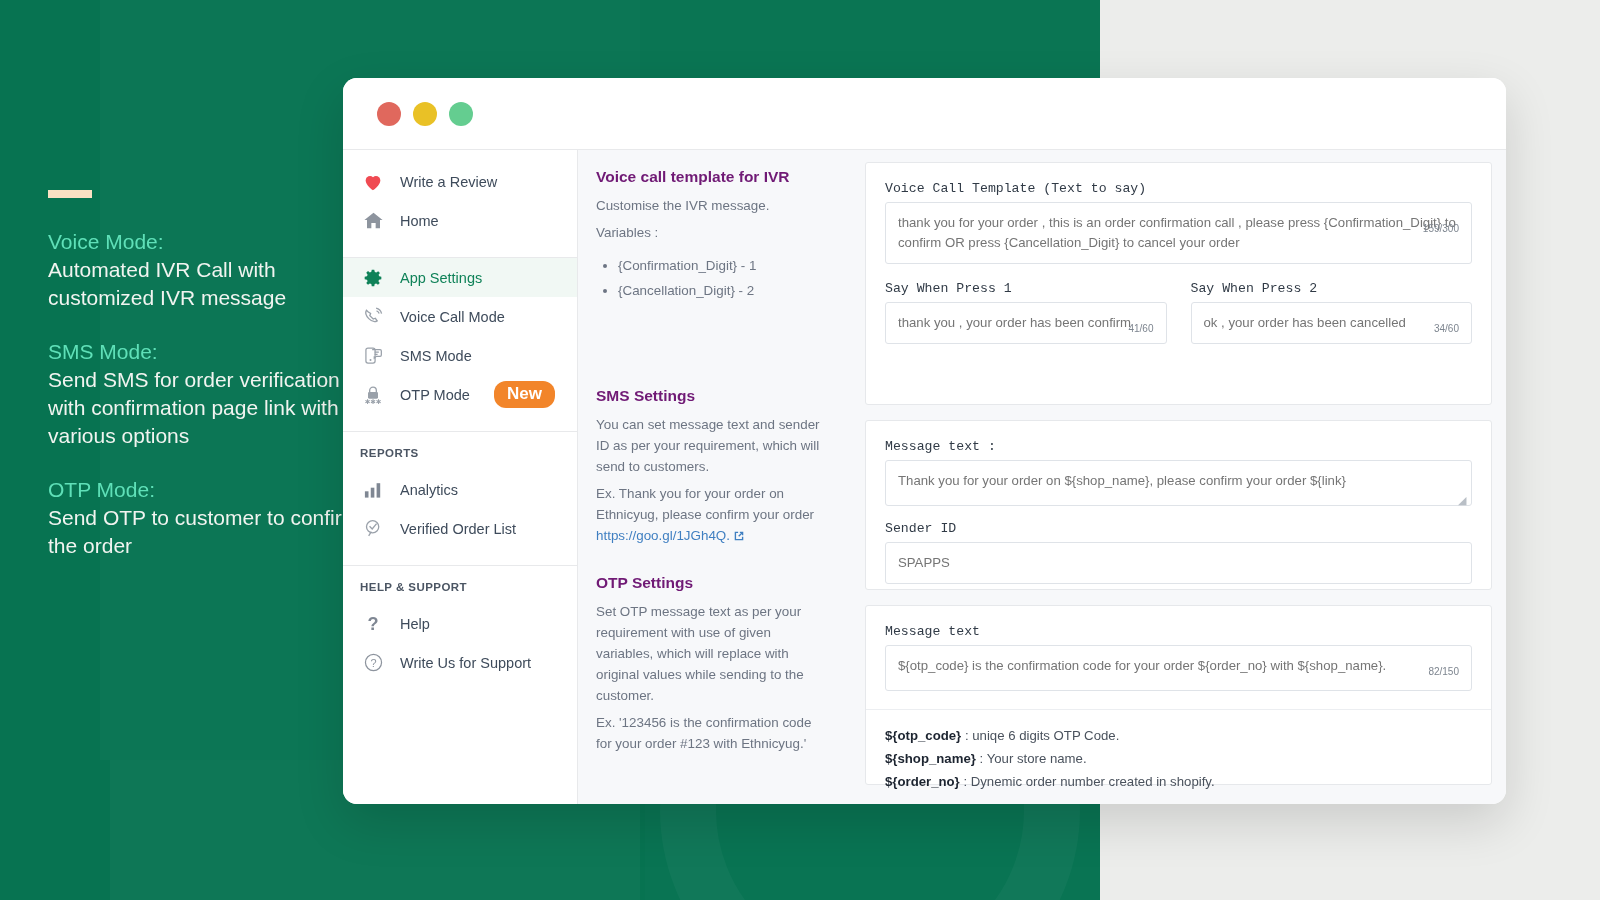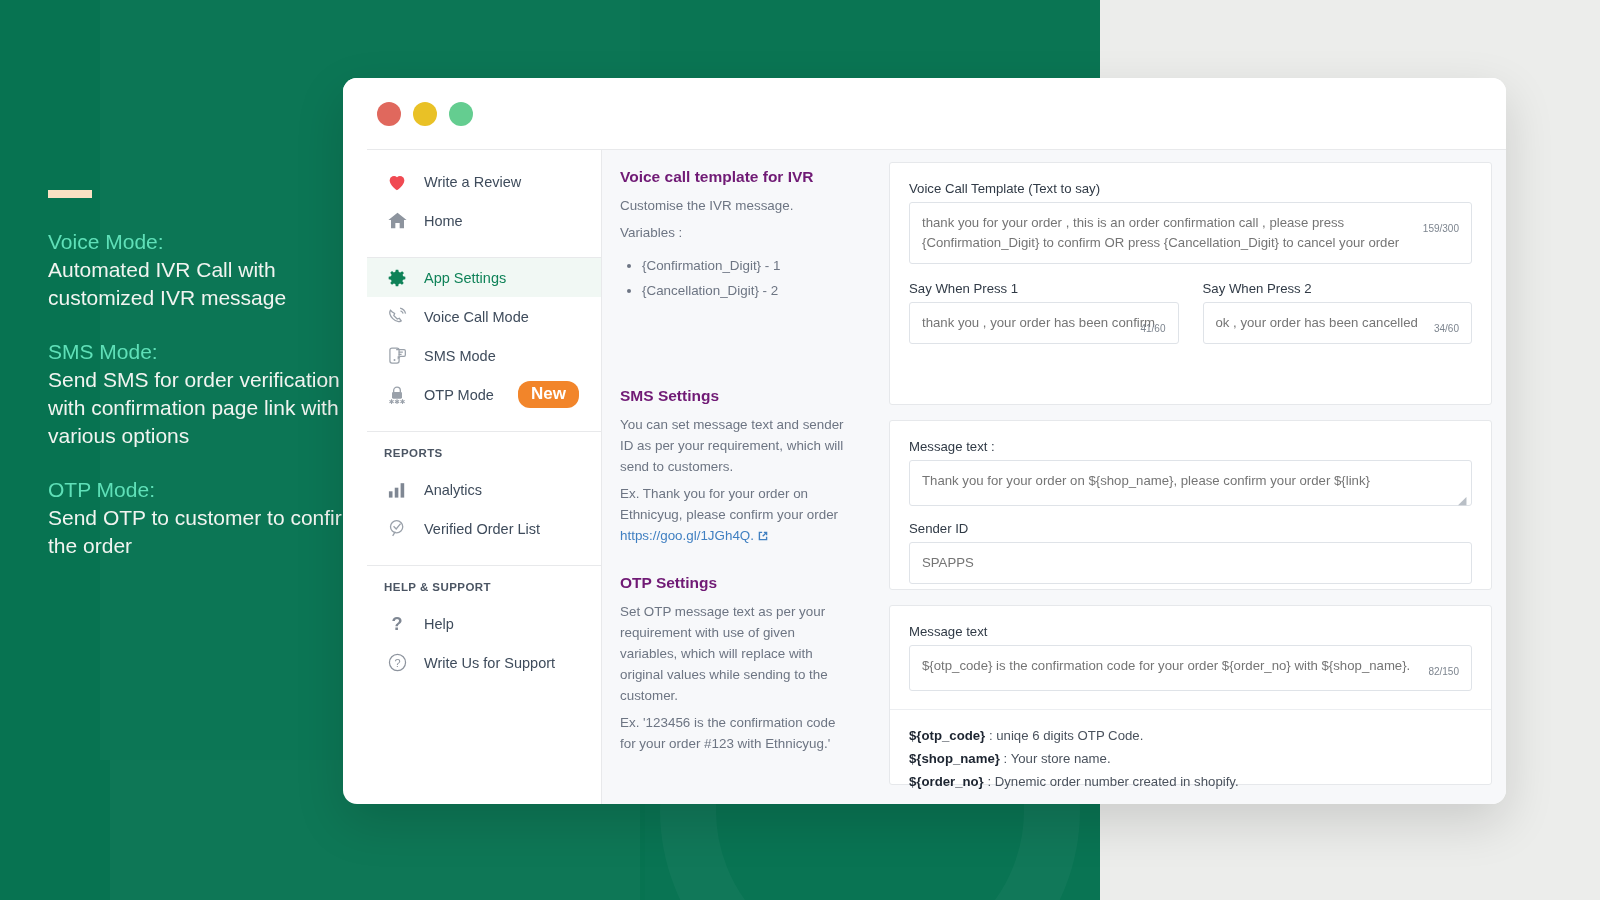--- a/index.html
+++ b/index.html
@@ -82,21 +82,20 @@
   .dot.green { background: #64cd90; }
 
   .body-row { display: flex; height: 655px; }
 
   
   .sidebar {
     width: 235px; background: #ffffff; border-top: 1px solid #e8e9eb;
     border-right: 1px solid #e8e9eb;
     padding-top: 4px;
     flex: 0 0 235px;
-    margin-left: 24px;
   }
   .nav-item {
     display: flex; align-items: center; height: 39px;
     padding-left: 17px; font-size: 14.5px; color: #3e4b5b;
     position: relative;
   }
   .nav-item .ico {
     width: 26px; height: 22px; margin-right: 14px;
     display: flex; align-items: center; justify-content: center;
     flex: 0 0 26px;
@@ -141,21 +140,21 @@
     flex: 1 1 auto; background: #f7f8fa;
     border-top: 1px solid #e8e9eb;
     padding: 12px 14px 0 12px;
   }
   .card {
     background: #ffffff; border: 1px solid #e6e8eb; border-radius: 3px;
     margin-bottom: 15px;
   }
   .card-pad { padding: 18px 19px 19px 19px; }
   .fld-label {
-    font-size: 13.2px; color: #303a46; margin-bottom: 6px; display: block;
+    font-size: 13.2px; color: #303a46; margin-bottom: 6px; display: block; font-family: Liberation Mono, monospace;
   }
   .inp {
     width: 100%; border: 1px solid #dfe3e8; border-radius: 3px;
     background: #ffffff; font-family: "Liberation Sans", sans-serif;
     font-size: 13.2px; color: #9aa3ad;
     padding: 10px 12px;
     resize: none; outline: none;
     line-height: 20px;
   }
   .inp.big { height: 62px; }

